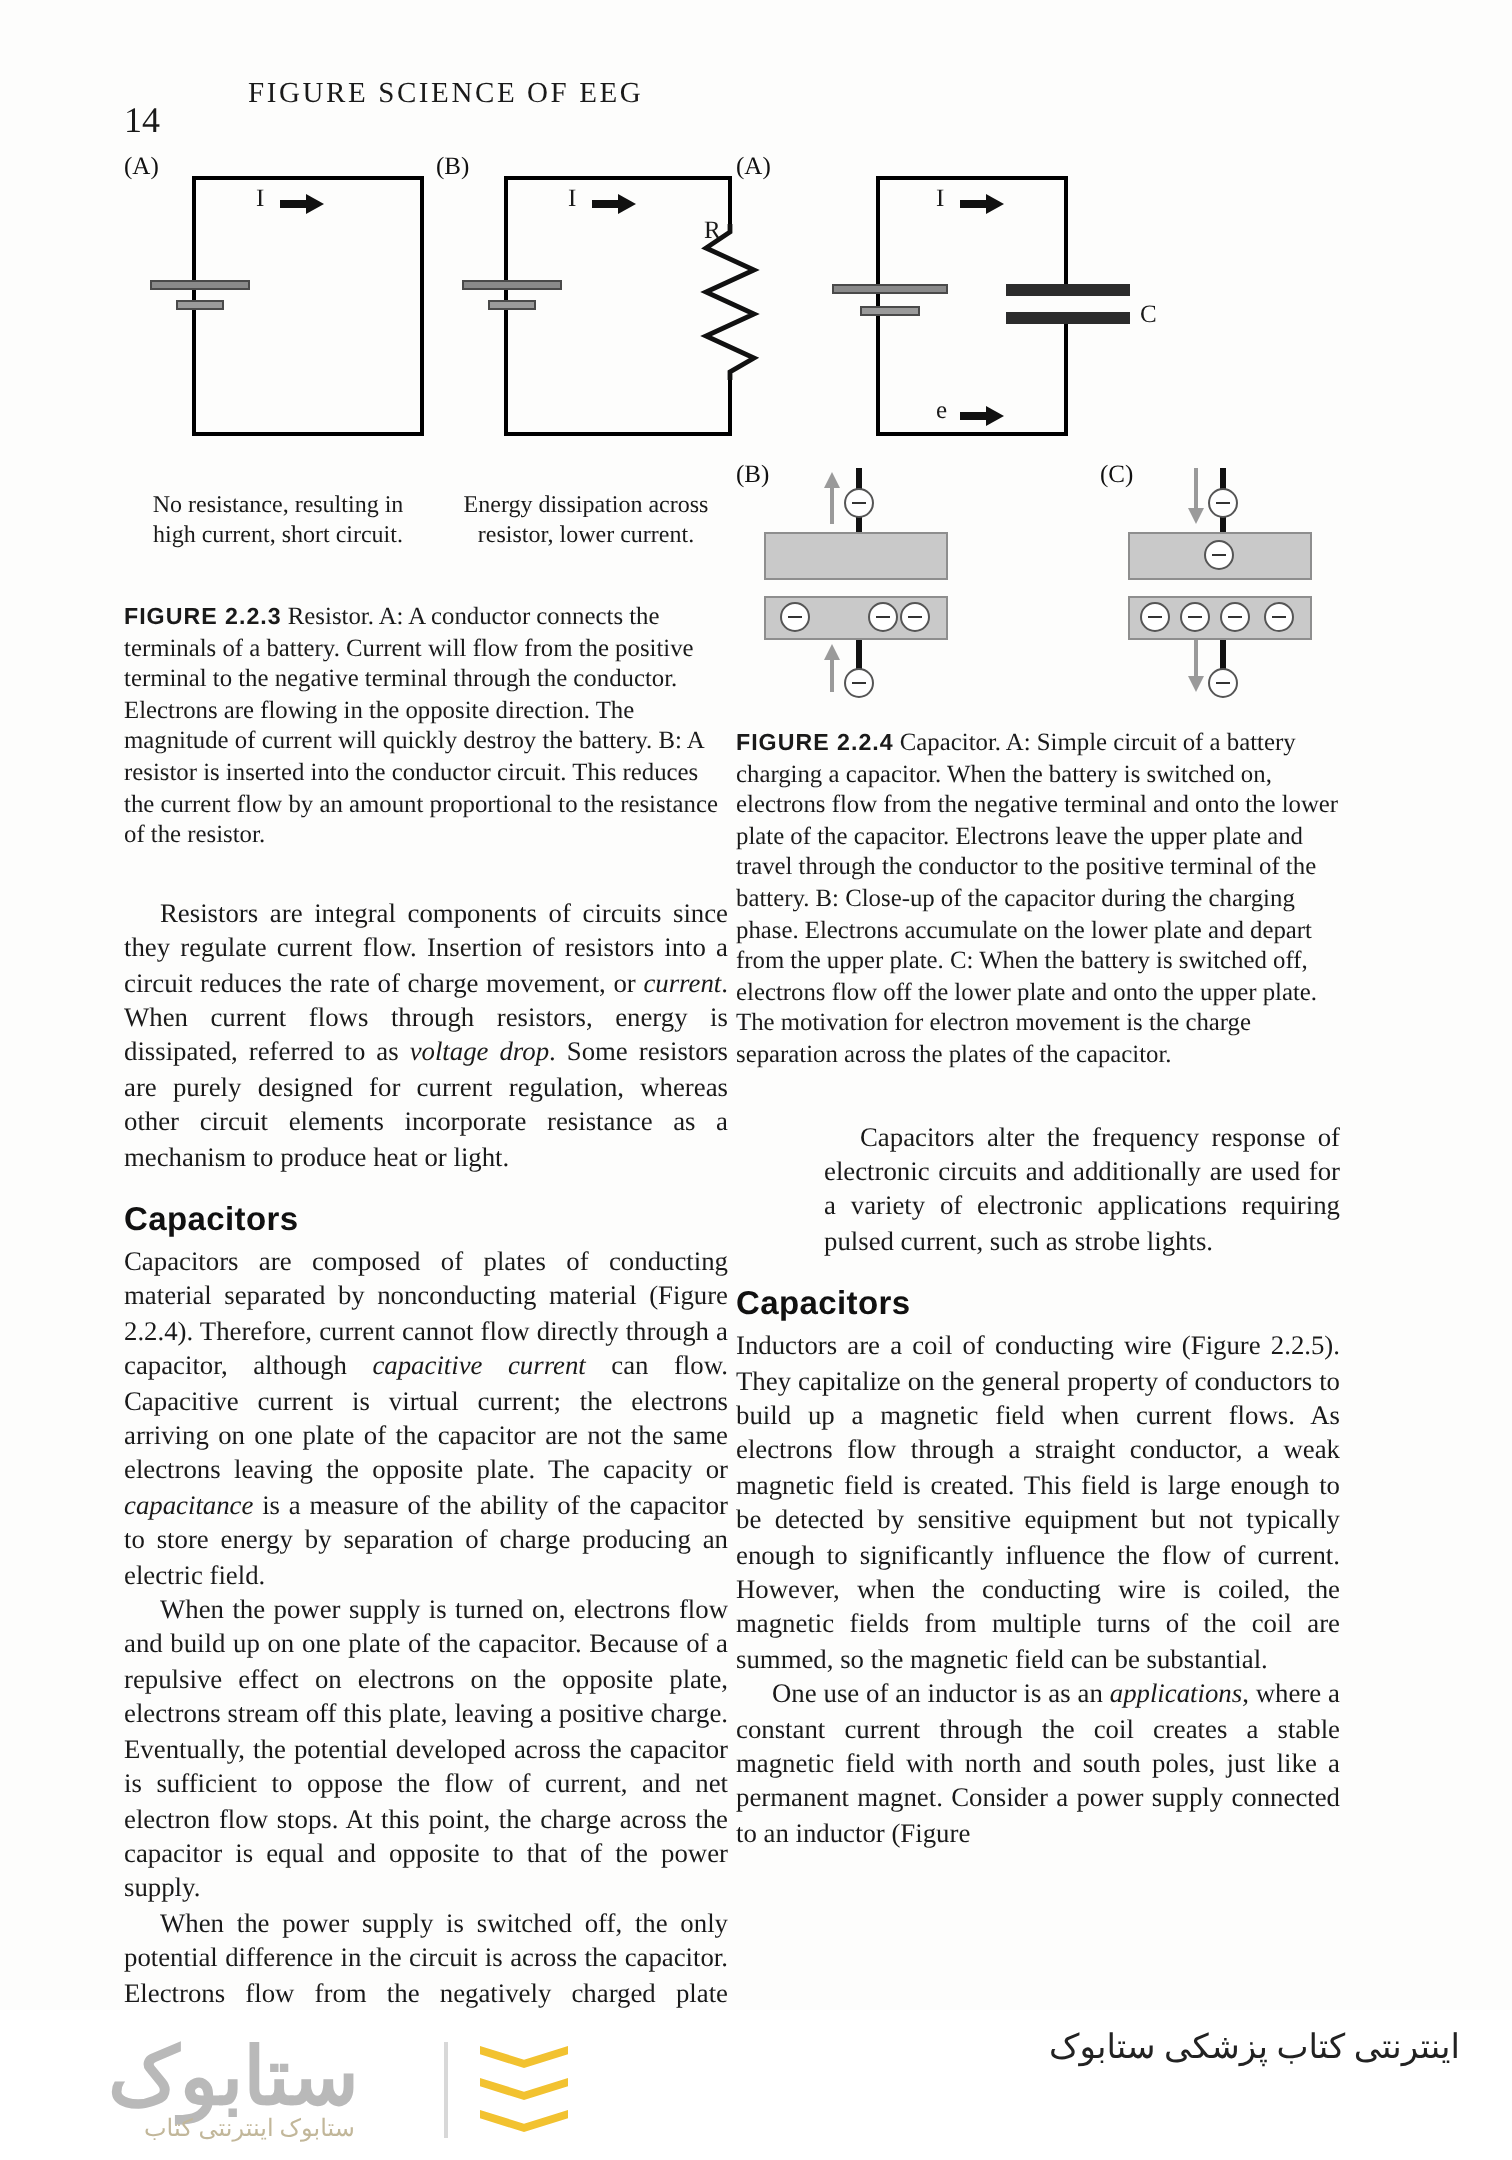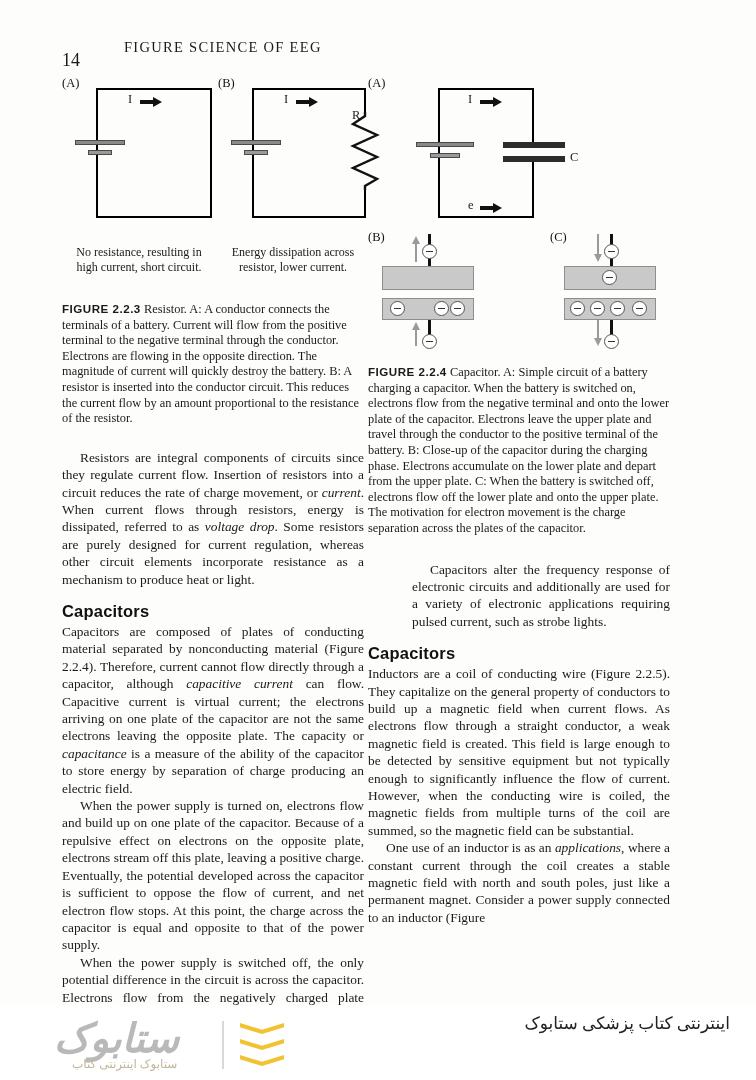--- a/index.html
+++ b/index.html
@@ -229,21 +229,20 @@
     width: 220px; height: 62px;
   }
   .logo-word {
     position: absolute;
     left: 10px; top: 2px;
     font-size: 40px;
     font-weight: bold;
     color: #b9b9b9;
     letter-spacing: -1px;
     direction: rtl;
-    font-style: italic;
   }
   .logo-sub {
     position: absolute;
     left: 28px; top: 44px;
     font-size: 12px;
     color: #c2b79a;
     direction: rtl;
   }
   .logo-divider {
     position: absolute;

